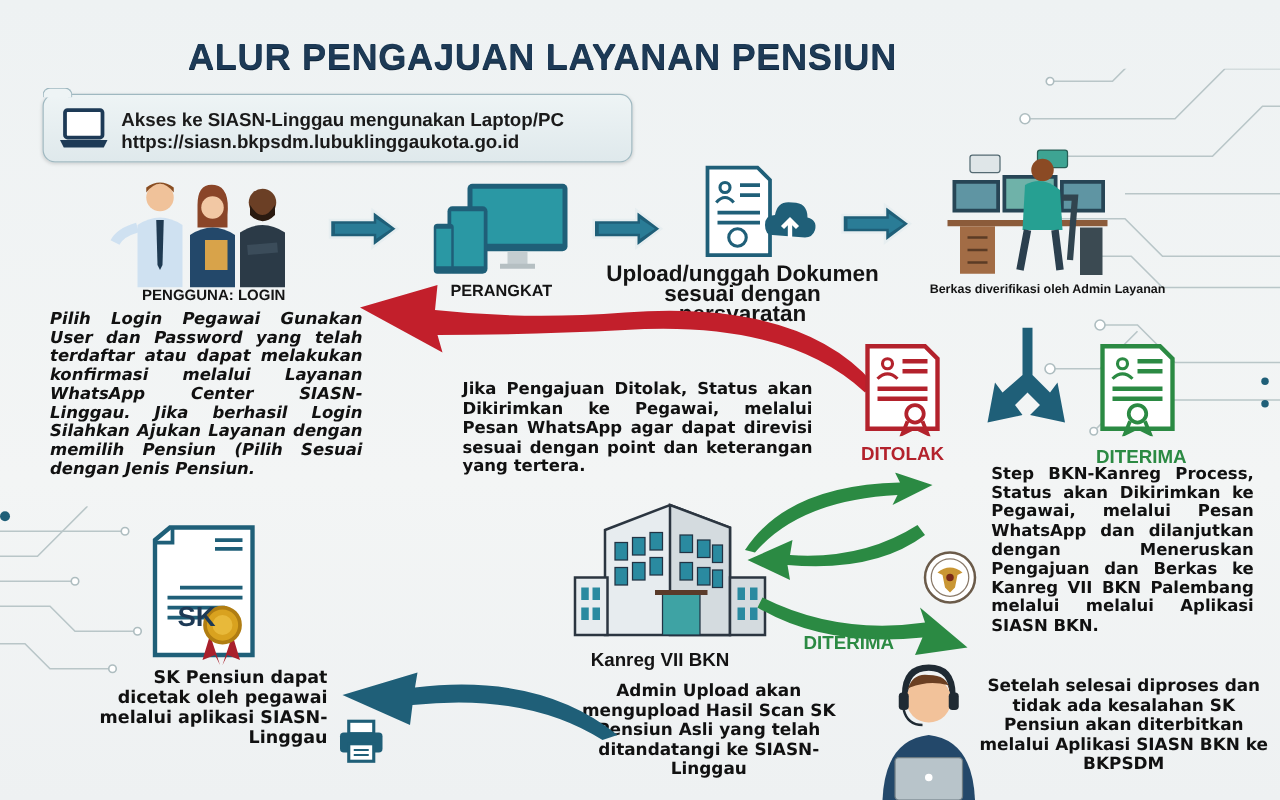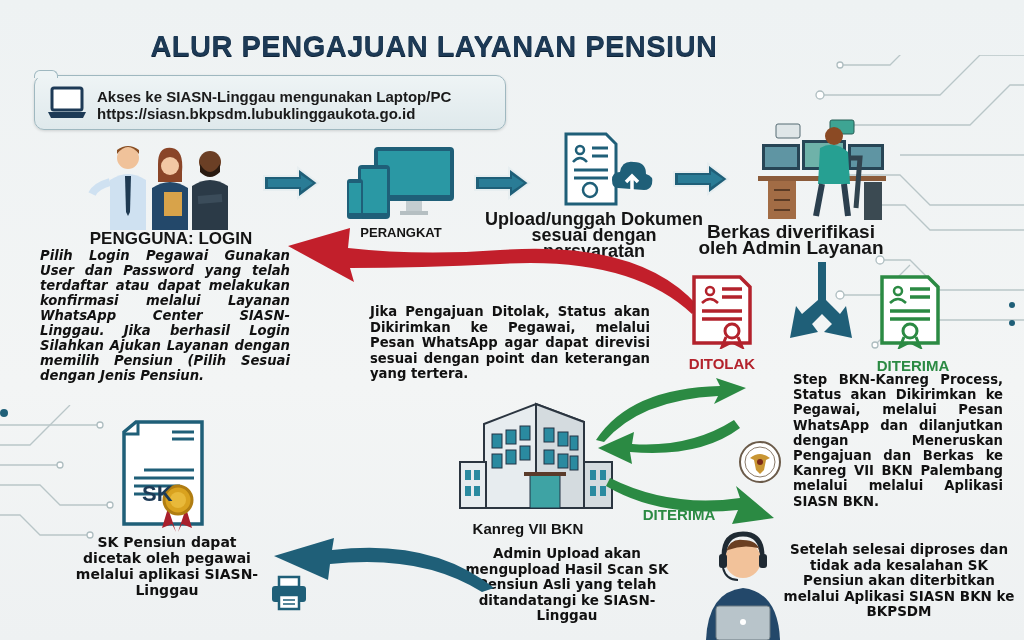--- a/index.html
+++ b/index.html
@@ -115,21 +115,21 @@
   <path d="M70 22 Q70 4 84 6 Q96 8 94 30 L94 40 L70 40Z" fill="#8a4528"></path>
   <circle cx="82" cy="24" r="9" fill="#f2c8a4"></circle>
   <path d="M64 88 V46 Q82 34 100 46 V88Z" fill="#23486a"></path>
   <rect x="76" y="50" width="18" height="24" fill="#d8a34a"></rect>
 
   <circle cx="122" cy="20" r="11" fill="#6b3f25"></circle>
   <path d="M112 22 Q122 38 132 22 L132 30 Q122 40 112 30Z" fill="#2a1a10"></path>
   <path d="M104 88 V44 Q122 32 140 44 V88Z" fill="#2b3a47"></path>
   <path d="M110 58 L134 56" stroke="#3b4c5a" stroke-width="8"></path>
 </svg>
-<div class="abs label-bold" style="left:86px;top:229px;width:170px;font-size:17px;">PENGGUNA: LOGIN</div>
+<div class="abs label-bold" style="left:86px;top:229px;width:170px;font-size:12px;">PENGGUNA: LOGIN</div>
 <div class="abs para justify" style="left:40px;top:248px;width:250px;font-style:italic;">Pilih Login Pegawai Gunakan User dan Password yang telah terdaftar atau dapat melakukan konfirmasi melalui Layanan WhatsApp Center SIASN-Linggau. Jika berhasil Login Silahkan Ajukan Layanan dengan memilih Pensiun (Pilih Sesuai dengan Jenis Pensiun.</div>
 
 <svg class="abs" style="left:262px;top:166px" width="58" height="34" viewBox="0 0 58 34">
   <path d="M2 10 H36 V2 L56 17 L36 32 V24 H2Z" fill="#1f5f78" stroke="#e7eef0" stroke-width="2"></path>
   <path d="M6 13 H39 V9 L51 17 L39 25 V21 H6Z" fill="#2a7c96"></path>
 </svg>
 
 <svg class="abs" style="left:346px;top:145px" width="110" height="78" viewBox="0 0 110 78">
   <rect x="28" y="2" width="80" height="54" rx="4" fill="#1f5f78"></rect>
   <rect x="32" y="6" width="72" height="44" fill="#2a98a4"></rect>
@@ -174,21 +174,21 @@
     <rect x="95" y="29" width="30" height="20" fill="#5f95a3"></rect>
   <rect x="2" y="58" width="128" height="5" fill="#8b5b3a"></rect>
   <rect x="12" y="63" width="28" height="38" fill="#a26c45"></rect>
   <path d="M18 72 H34 M18 82 H34 M18 92 H34" stroke="#5b3b25" stroke-width="2"></path>
   <rect x="108" y="64" width="18" height="38" fill="#3b4a52"></rect>
   <circle cx="78" cy="18" r="9" fill="#8b4a24"></circle>
   <path d="M64 30 Q78 22 92 34 L94 66 L62 66Z" fill="#26a092"></path>
   <path d="M66 66 L60 98 M88 66 L92 98" stroke="#2b3f4e" stroke-width="6"></path>
   <path d="M94 40 L104 40 L100 90" stroke="#31444f" stroke-width="5" fill="none"></path>
 </svg>
-<div class="abs label-bold" style="left:696px;top:224px;width:190px;font-size:19px;line-height:16px;">Berkas diverifikasi oleh Admin Layanan</div>
+<div class="abs label-bold" style="left:743px;top:224px;width:190px;font-size:10px;line-height:16px;">Berkas diverifikasi oleh Admin Layanan</div>
 
 <svg class="abs" style="left:280px;top:226px" width="420" height="90" viewBox="0 0 420 90">
   <path d="M412 88 Q350 30 220 38 Q140 42 70 42 L74 56 L8 20 L70 2 L68 22 Q140 30 220 24 Q360 14 418 80Z" fill="#c21f2b"></path>
 </svg>
 
 <svg class="abs" style="left:690px;top:275px" width="64" height="74" viewBox="0 0 64 74">
   <path d="M4 2 H50 L60 12 V68 H4Z" fill="#fff" stroke="#b3222c" stroke-width="3.5"></path>
   <circle cx="20" cy="16" r="4" fill="none" stroke="#b3222c" stroke-width="2.5"></circle>
   <path d="M12 28 Q20 20 28 28" fill="none" stroke="#b3222c" stroke-width="2.5"></path>
   <path d="M32 14 H52 M32 22 H52 M12 36 H52 M12 44 H52" stroke="#b3222c" stroke-width="3.5"></path>
@@ -295,13 +295,13 @@
     <path d="M4 12 L16 2 H82 V104 H4Z" fill="#fff" stroke="#1f5f78" stroke-width="3.5"></path>
     <path d="M4 14 L18 14 L18 2" fill="none" stroke="#1f5f78" stroke-width="3"></path>
     <path d="M52 12 H74 M52 19 H74" stroke="#1f5f78" stroke-width="3"></path>
     <path d="M24 50 H74 M14 58 H74 M14 66 H60 M14 74 H50" stroke="#1f5f78" stroke-width="3"></path>
     <path d="M48 88 L42 108 L52 104 L56 112 M66 88 L72 108 L62 104 L58 112" fill="#a9202c"></path>
     <circle cx="58" cy="80" r="14" fill="#d9a21f" stroke="#b07d12" stroke-width="3"></circle>
     <circle cx="58" cy="80" r="8" fill="#e8b93a"></circle>
   </svg>
   <div style="position:absolute;left:22px;top:22px;font-family:'Liberation Sans',sans-serif;font-weight:700;font-size:22px;color:#1d3a56;margin-top:39px;">SK</div>
 </div>
-<div class="abs para center" style="left:72px;top:534px;width:190px;font-size:14px;line-height:16px;">SK Pensiun dapat dicetak oleh pegawai melalui aplikasi SIASN-Linggau</div>
+<div class="abs para center" style="left:72px;top:534px;width:190px;font-size:14px;line-height:16px;text-align:right;">SK Pensiun dapat dicetak oleh pegawai melalui aplikasi SIASN-Linggau</div>
 
 </body></html>

